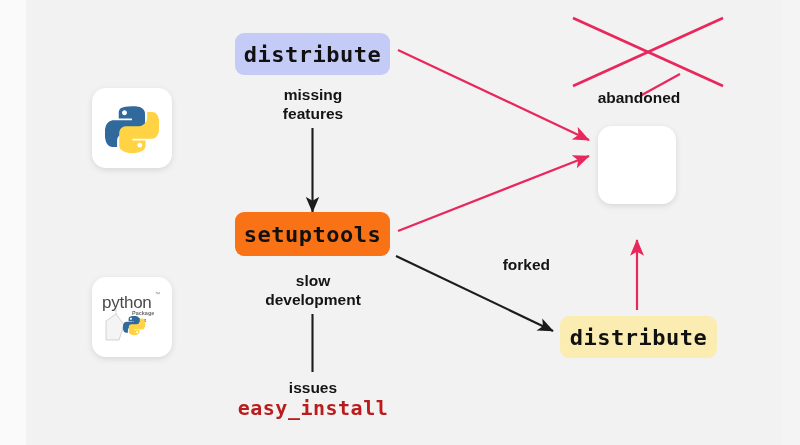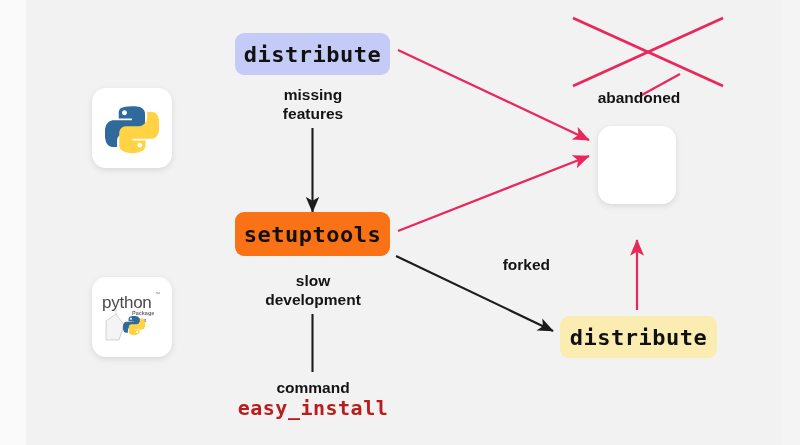--- a/index.html
+++ b/index.html
@@ -196,21 +196,21 @@
   <div class="node" id="node-setuptools">setuptools</div>
 
   <div class="node" id="node-distribute">distribute</div>
 
   <div class="edge-label" id="label-slow-development">slow
 development</div>
 
   <div class="edge-label" id="label-missing-features">missing
 features</div>
 
-  <div class="edge-label" id="label-command">command</div>
+  <div class="edge-label" id="label-command">issues</div>
 
   <div id="label-easy-install">easy_install</div>
 
   <div class="edge-label" id="label-abandoned">abandoned</div>
 
   <div class="edge-label" id="label-forked">forked</div>
 
 
   <div class="icon-card" id="card-pystdlib">
     <svg width="54" height="54" viewBox="0 0 110 110">

